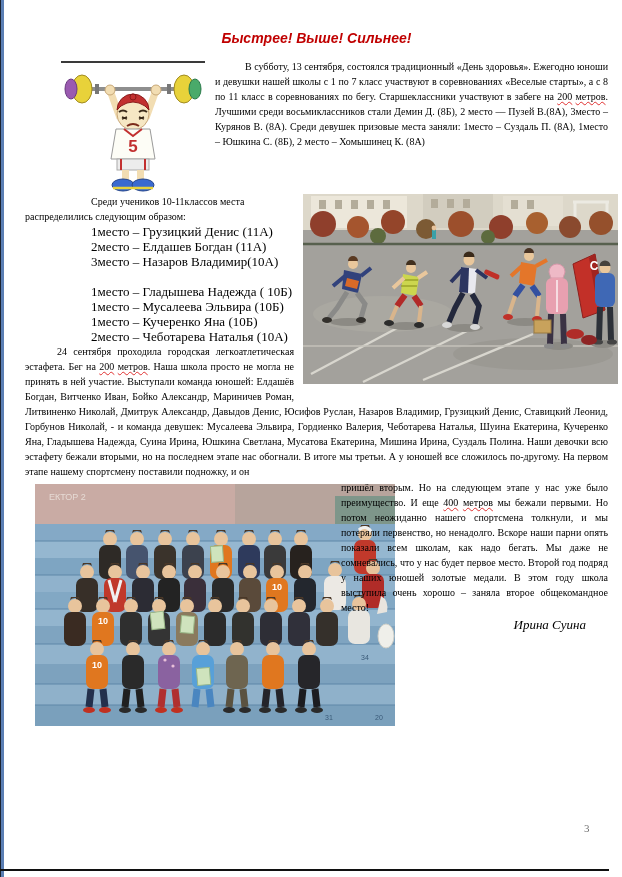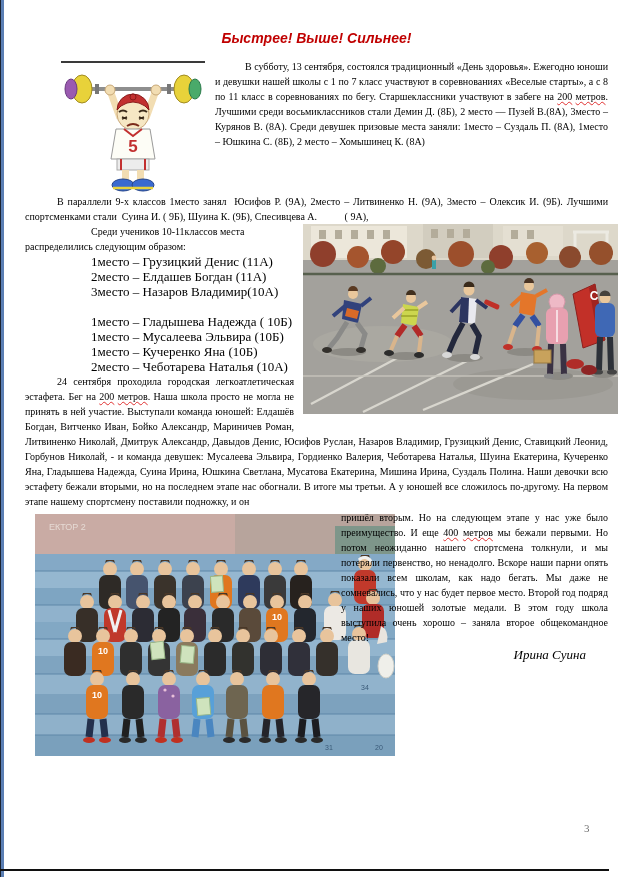--- a/index.html
+++ b/index.html
@@ -82,21 +82,20 @@
           <rect x="61" y="104" width="7" height="11" fill="#f2ddb2"></rect>
           <rect x="76" y="104" width="7" height="11" fill="#f2ddb2"></rect>
           <ellipse cx="62" cy="119" rx="11" ry="6" fill="#3a6ad0" stroke="#23448a"></ellipse>
           <ellipse cx="82" cy="119" rx="11" ry="6" fill="#3a6ad0" stroke="#23448a"></ellipse>
           <path d="M52 122 h20 M72 122 h20" stroke="#e8d23a" stroke-width="2.4"></path>
         </svg>
       </div>
       <p class="body just" style="text-indent:30px">В субботу, 13 сентября, состоялся традиционный  «День здоровья». Ежегодно юноши и  девушки нашей школы с 1 по 7 класс участвуют в соревнованиях «Веселые старты», а с 8 по 11 класс в соревнованиях по бегу. Старшеклассники участвуют в забеге на <span class="sp">200</span> <span class="sp">метров</span>. Лучшими среди восьмиклассников стали  Демин Д. (8Б), 2 место — Пузей В.(8А), 3место – Курянов В. (8А). Среди девушек призовые места заняли: 1место – Суздаль П. (8А), 1место – Юшкина С. (8Б), 2 место – Хомышинец  К. (8А)</p>
     </div>
 
-    <p class="body just pre ind32">В параллели 9-х классов 1место занял  Юсифов Р. (9А), 2место – Литвиненко Н. (9А), 3место – Олексик И. (9Б). Лучшими спортсменками стали  Суина И. ( 9Б), Шуина К. (9Б), Спесивцева А.           ( 9А),</p>
 
     <div class="sec2 clearfix">
       <div class="run-photo">
         <svg viewBox="0 0 315 190">
           <rect x="0" y="0" width="315" height="190" fill="#a3a19c"></rect>
 
           <rect x="0" y="0" width="315" height="36" fill="#ddd8ca"></rect>
           <rect x="8" y="2" width="96" height="32" fill="#ece7da"></rect>
           <rect x="120" y="0" width="70" height="34" fill="#d2cdbf"></rect>
           <rect x="200" y="2" width="60" height="30" fill="#e4dfd2"></rect>

